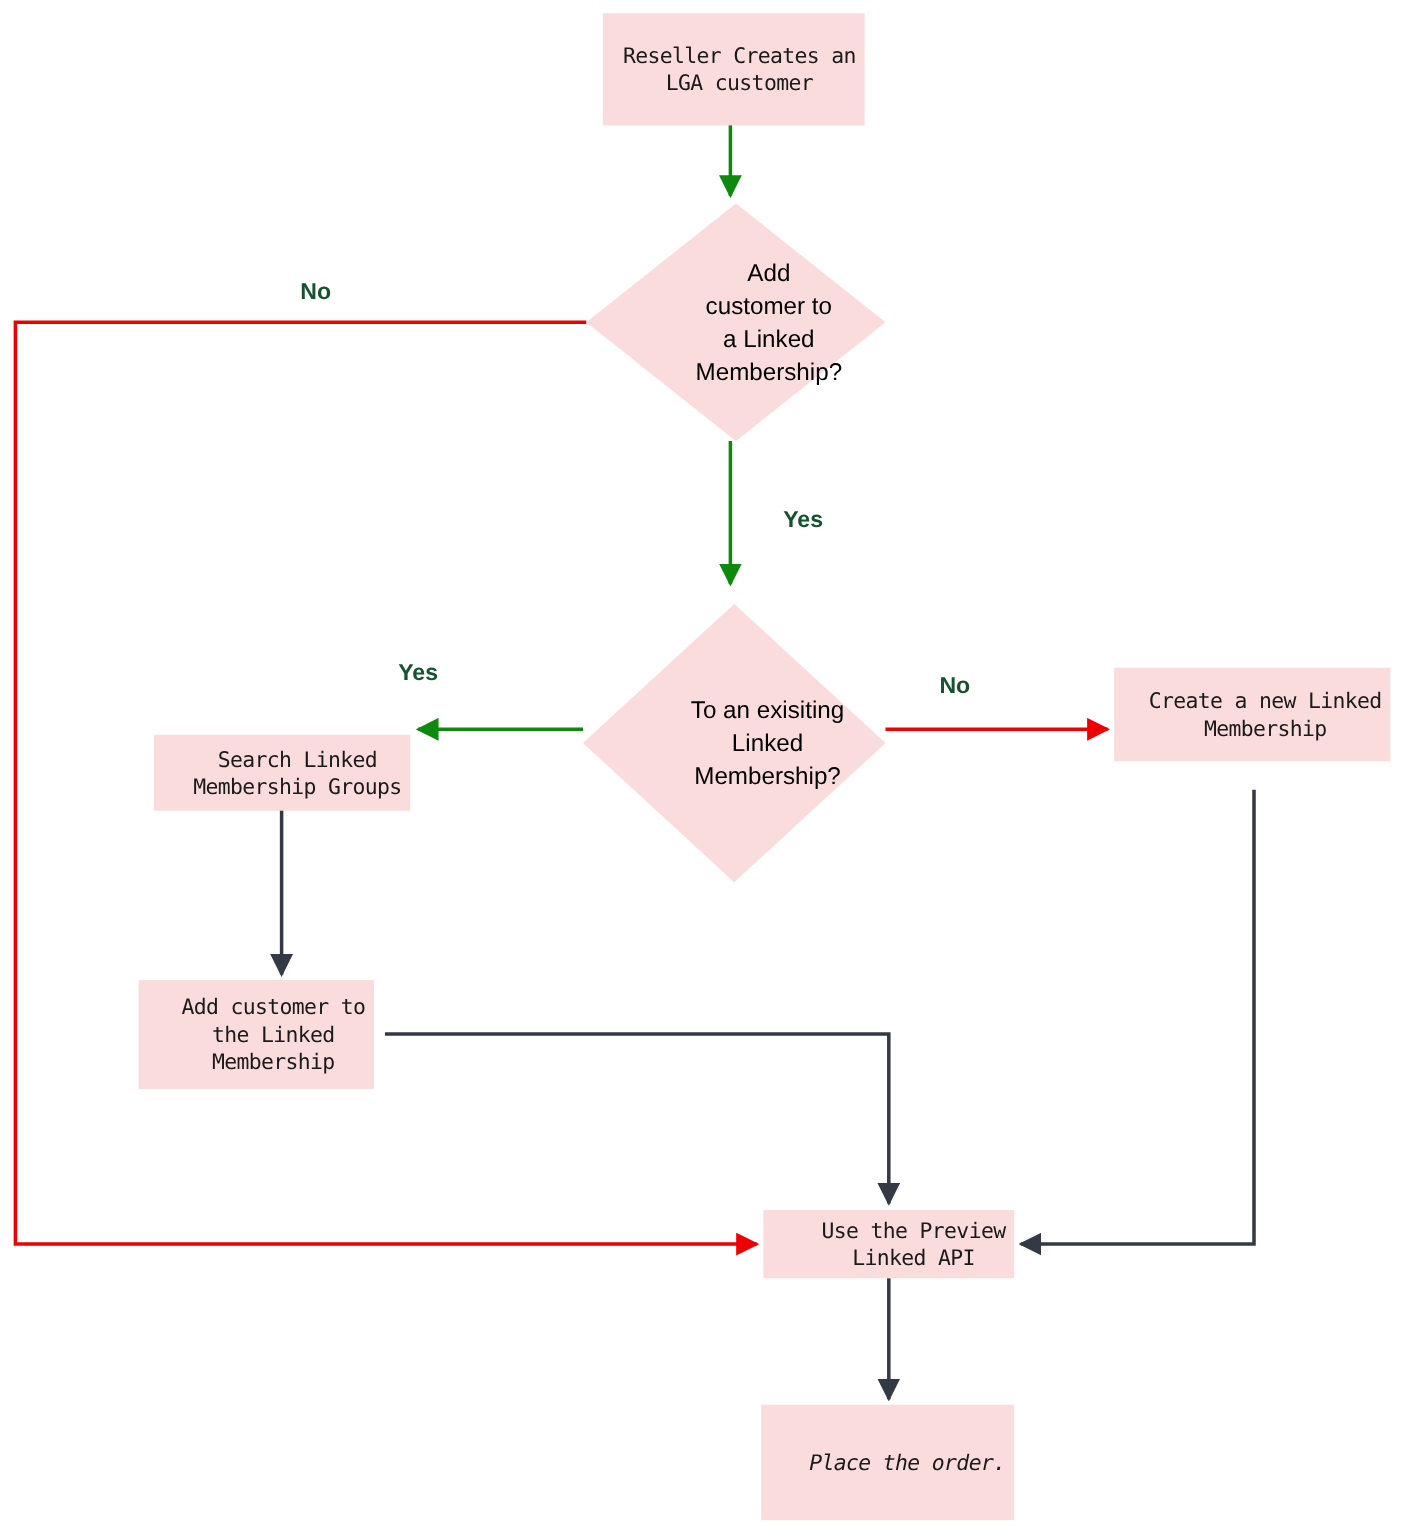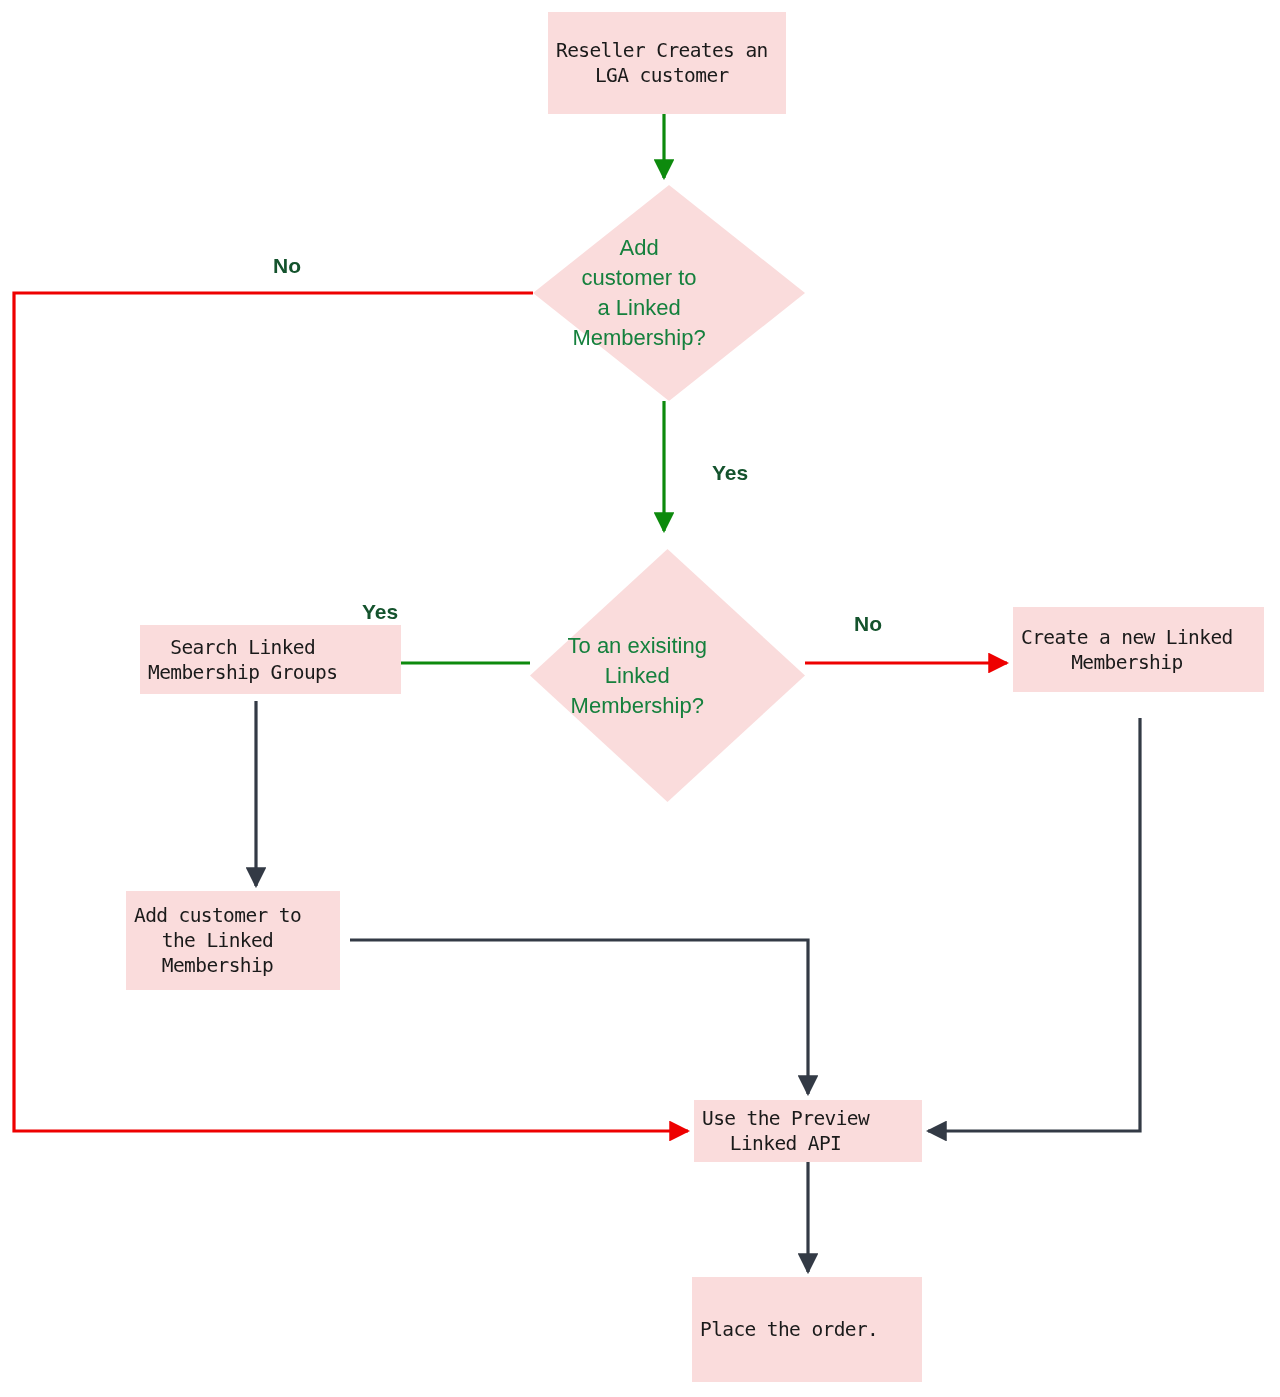--- a/index.html
+++ b/index.html
@@ -24,35 +24,35 @@
     top: 0;
     width: 1280px;
     height: 1397px;
     pointer-events: none;
   }
   .node {
     position: absolute;
     box-sizing: border-box;
     display: flex;
     align-items: center;
-    justify-content: flex-start;
+    justify-content: flex-end;
     text-align: center;
   }
   .node.process {
     background: #fadcdc;
     color: #1a1a1a;
     font-family: "DejaVu Sans Mono", monospace;
     font-size: 19.5px;
     line-height: 25px;
     letter-spacing: -0.6px;
     padding: 4px 8px;
   }
   .node.decision {
     background: transparent;
-    color: #15803d;
+    color: #000000;
     font-family: "Liberation Sans", sans-serif;
     font-size: 22px;
     line-height: 30px;
   }
   .node.decision .diamond-bg {
     position: absolute;
     left: 0; top: 0;
     width: 100%;
     height: 100%;
     background: #fadcdc;
@@ -127,42 +127,42 @@
 Membership?</span>
   </div>
 
   <div class="node decision" style="left:530px; top:549px; width:275px; height:253px;">
     <span class="diamond-bg"></span>
     <span class="decision-text node-text">To an exisiting
 Linked
 Membership?</span>
   </div>
 
-  <div class="node process" style="left:140px; top:625px; width:261px; height:69px;">
+  <div class="node process" style="left:140px; top:668px; width:233px; height:69px;">
     <span class="node-text">Search Linked
 Membership Groups</span>
   </div>
 
   <div class="node process" style="left:1013px; top:607px; width:251px; height:85px;">
     <span class="node-text">Create a new Linked
 Membership</span>
   </div>
 
   <div class="node process" style="left:126px; top:891px; width:214px; height:99px;">
     <span class="node-text">Add customer to
 the Linked
 Membership</span>
   </div>
 
   <div class="node process" style="left:694px; top:1100px; width:228px; height:62px;">
     <span class="node-text">Use the Preview
 Linked API</span>
   </div>
 
-  <div class="node process" style="left:692px; top:1277px; width:230px; height:105px;">
+  <div class="node process" style="left:692px; top:1277px; width:230px; height:105px;font-style:italic;">
     <span class="node-text">Place the order.</span>
   </div>
 
   <div class="edge-label" style="left:273px; top:254px;">No</div>
 
   <div class="edge-label" style="left:712px; top:461px;">Yes</div>
 
   <div class="edge-label" style="left:362px; top:600px;">Yes</div>
 
   <div class="edge-label" style="left:854px; top:612px;">No</div>

